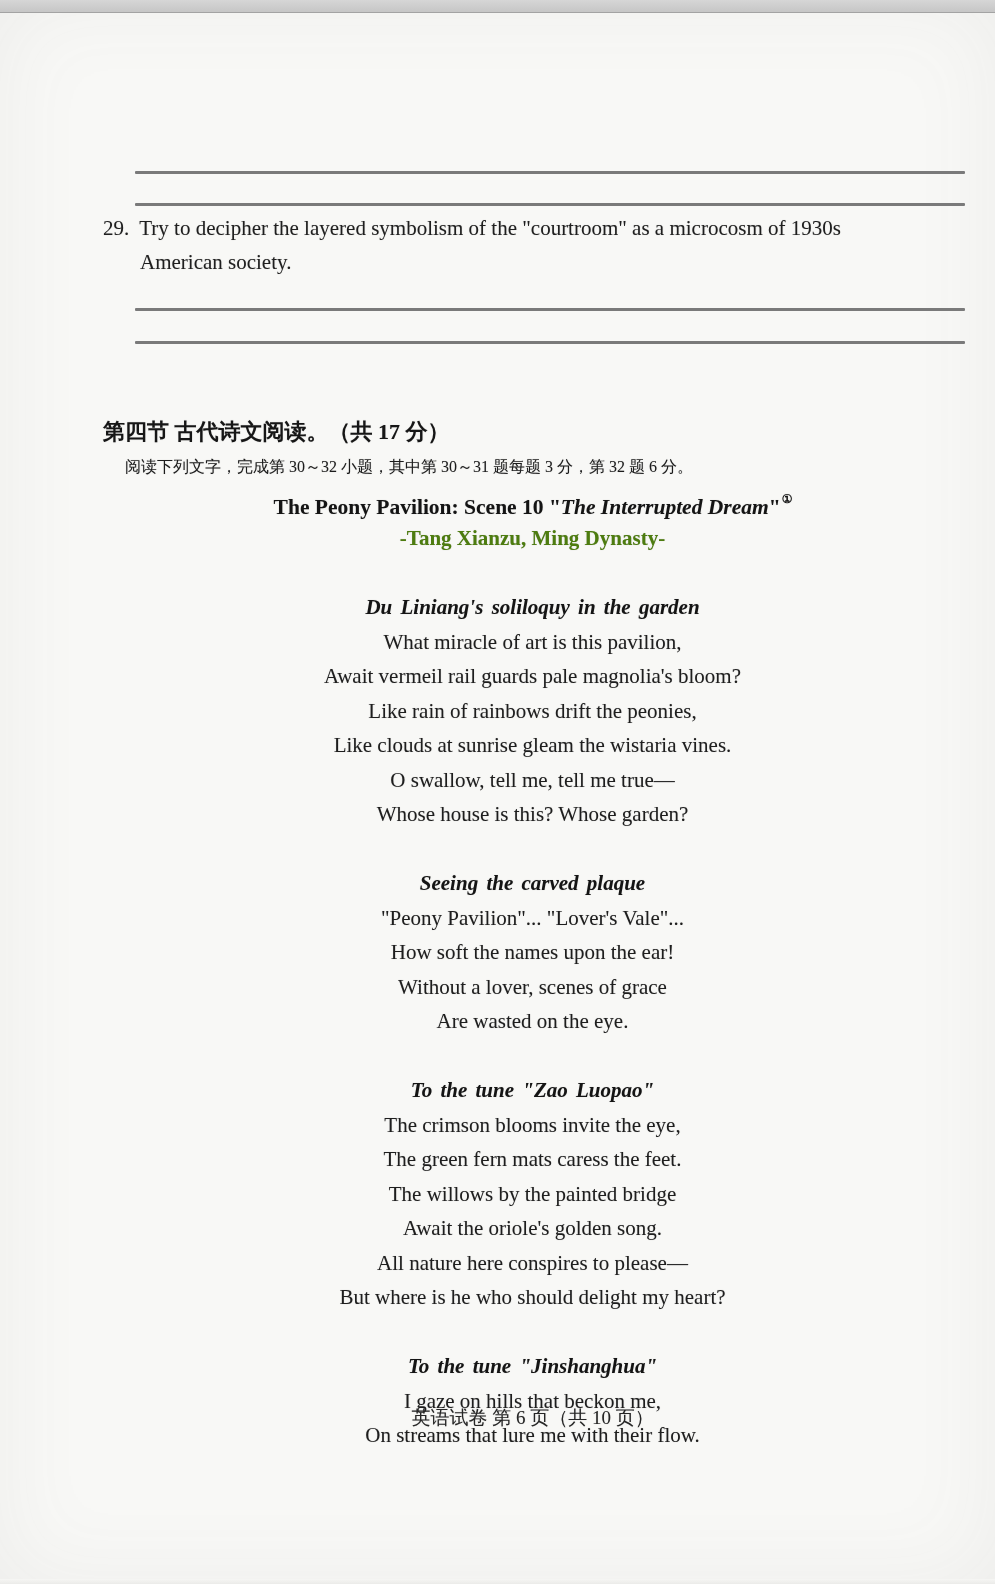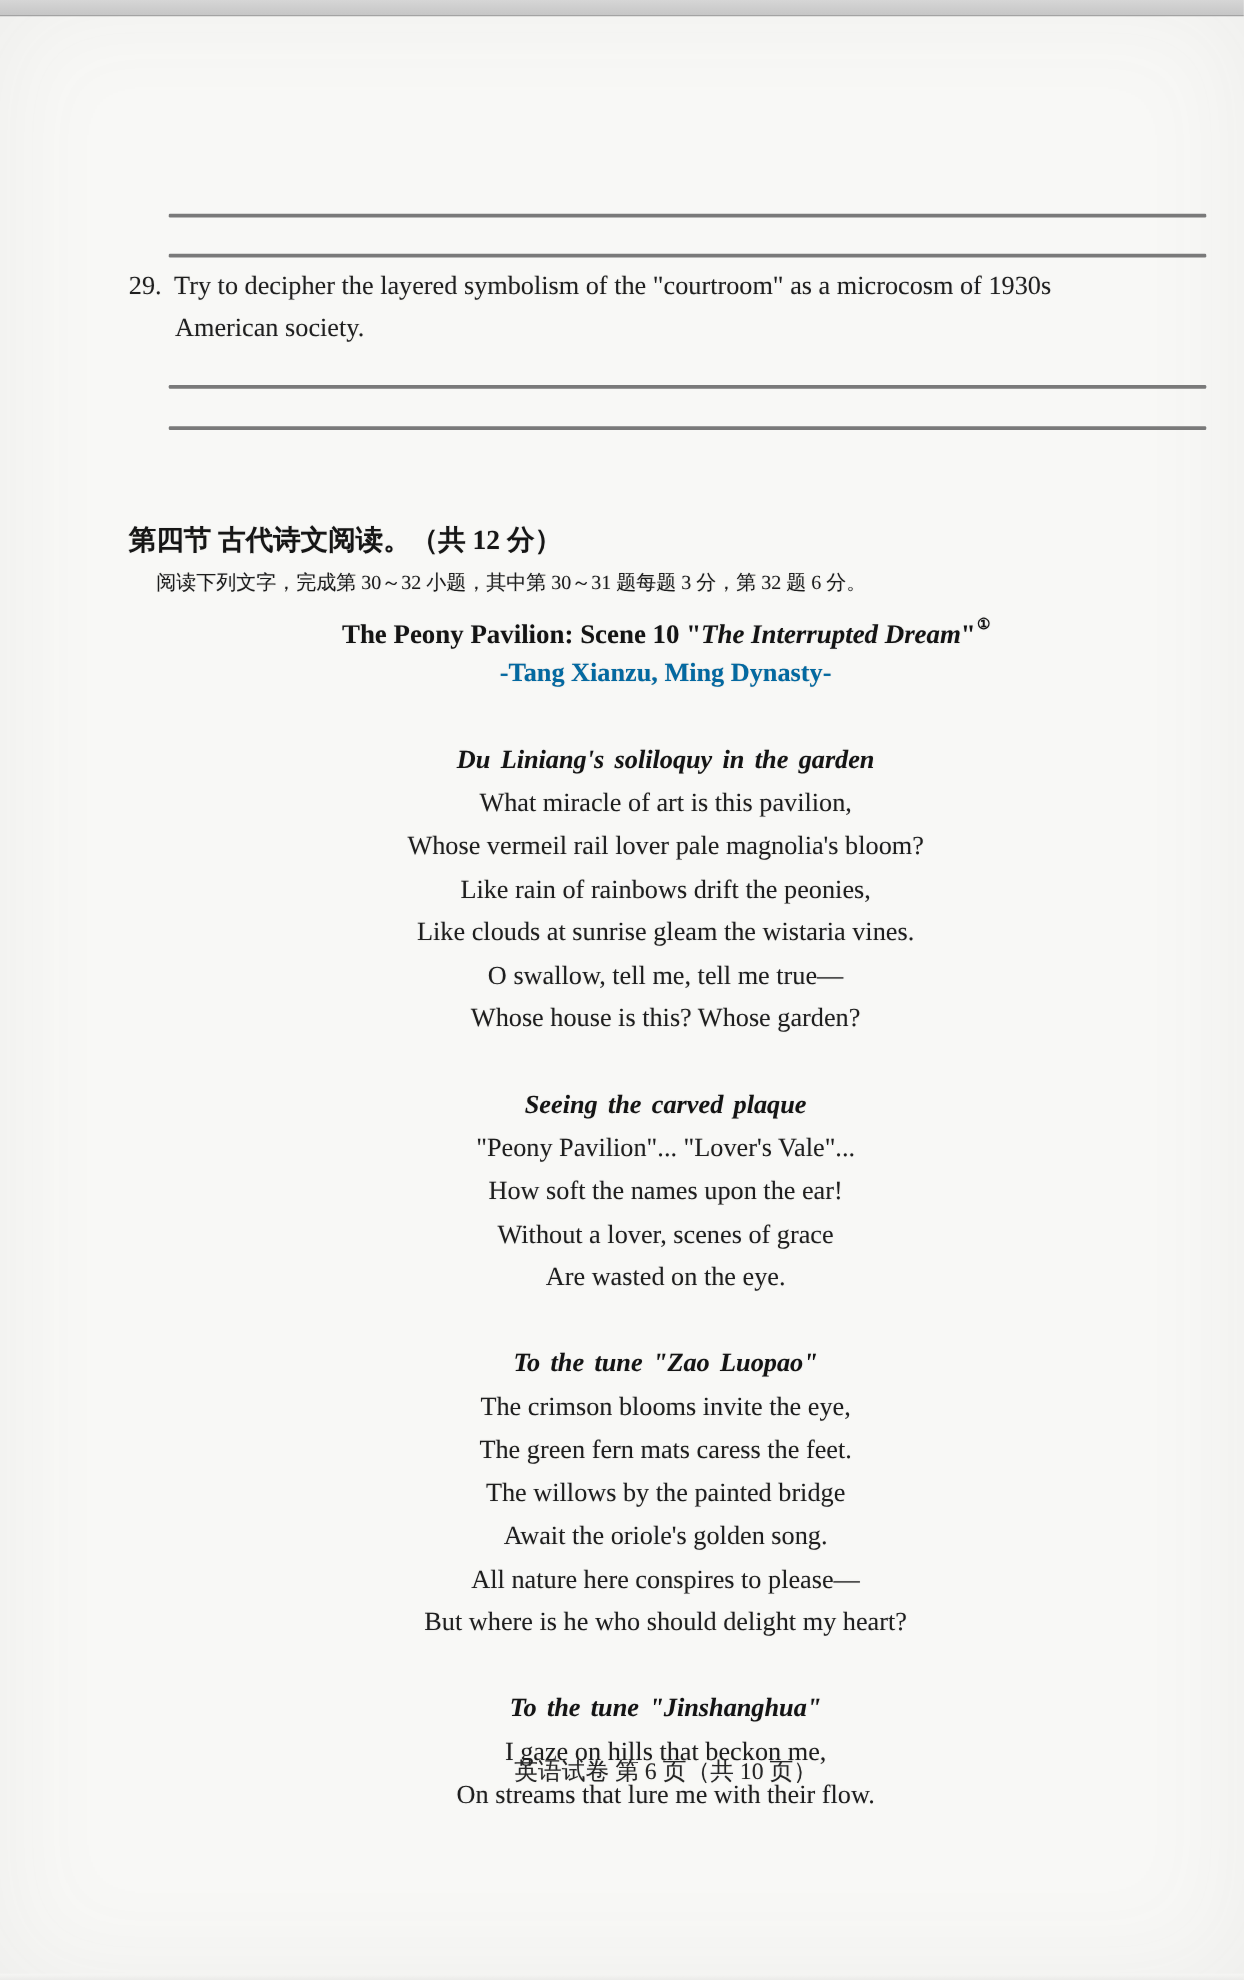--- a/index.html
+++ b/index.html
@@ -58,21 +58,21 @@
     position:absolute; left:102px; width:861px; text-align:center;
   }
   .passage-title {
     top:487px; font-size:21.5px; font-weight:bold; line-height:30px;
     color:#141414;
   }
   .passage-title em { font-style:italic; }
   .passage-title sup { font-size:12px; position:relative; top:-3px; left:1px; }
   .passage-author {
     top:523px; font-size:21px; font-weight:bold; line-height:30px;
-    color:#0369a1;
+    color:#4d7c0f;
   }
   .poem {
     top:590px; font-size:21px; line-height:34.5px; color:#1e1e1e;
   }
   .stanza { margin-bottom:34.5px; }
   .stanza:last-child { margin-bottom:0; }
   .stanza-heading {
     font-weight:bold; font-style:italic; word-spacing:3px; color:#141414;
   }
   .page-footer {
@@ -88,33 +88,33 @@
 
   <div class="answer-line al1"></div>
   <div class="answer-line al2"></div>
 
   <div class="q-line1"><span class="q-num">29.</span><span>Try to decipher the layered symbolism of the "courtroom" as a microcosm of 1930s</span></div>
   <div class="q-line2">American society.</div>
 
   <div class="answer-line al3"></div>
   <div class="answer-line al4"></div>
 
-  <div class="sec-header">第四节 古代诗文阅读。（共 12 分）</div>
+  <div class="sec-header">第四节 古代诗文阅读。（共 17 分）</div>
   <div class="sec-instr">阅读下列文字，完成第 30～32 小题，其中第 30～31 题每题 3 分，第 32 题 6 分。</div>
 
   <div class="centered-band passage-title"><span>The Peony Pavilion: Scene 10 "</span><em>The Interrupted Dream</em><span>"</span><sup>①</sup></div>
 
   <div class="centered-band passage-author">-Tang Xianzu, Ming Dynasty-</div>
 
   <div class="centered-band poem">
 
     <div class="stanza">
       <div class="stanza-heading">Du Liniang's soliloquy in the garden</div>
       <div class="poem-line">What miracle of art is this pavilion,</div>
-      <div class="poem-line">Whose vermeil rail lover pale magnolia's bloom?</div>
+      <div class="poem-line">Await vermeil rail guards pale magnolia's bloom?</div>
       <div class="poem-line">Like rain of rainbows drift the peonies,</div>
       <div class="poem-line">Like clouds at sunrise gleam the wistaria vines.</div>
       <div class="poem-line">O swallow, tell me, tell me true—</div>
       <div class="poem-line">Whose house is this? Whose garden?</div>
     </div>
 
     <div class="stanza">
       <div class="stanza-heading">Seeing the carved plaque</div>
       <div class="poem-line">"Peony Pavilion"... "Lover's Vale"...</div>
       <div class="poem-line">How soft the names upon the ear!</div>

